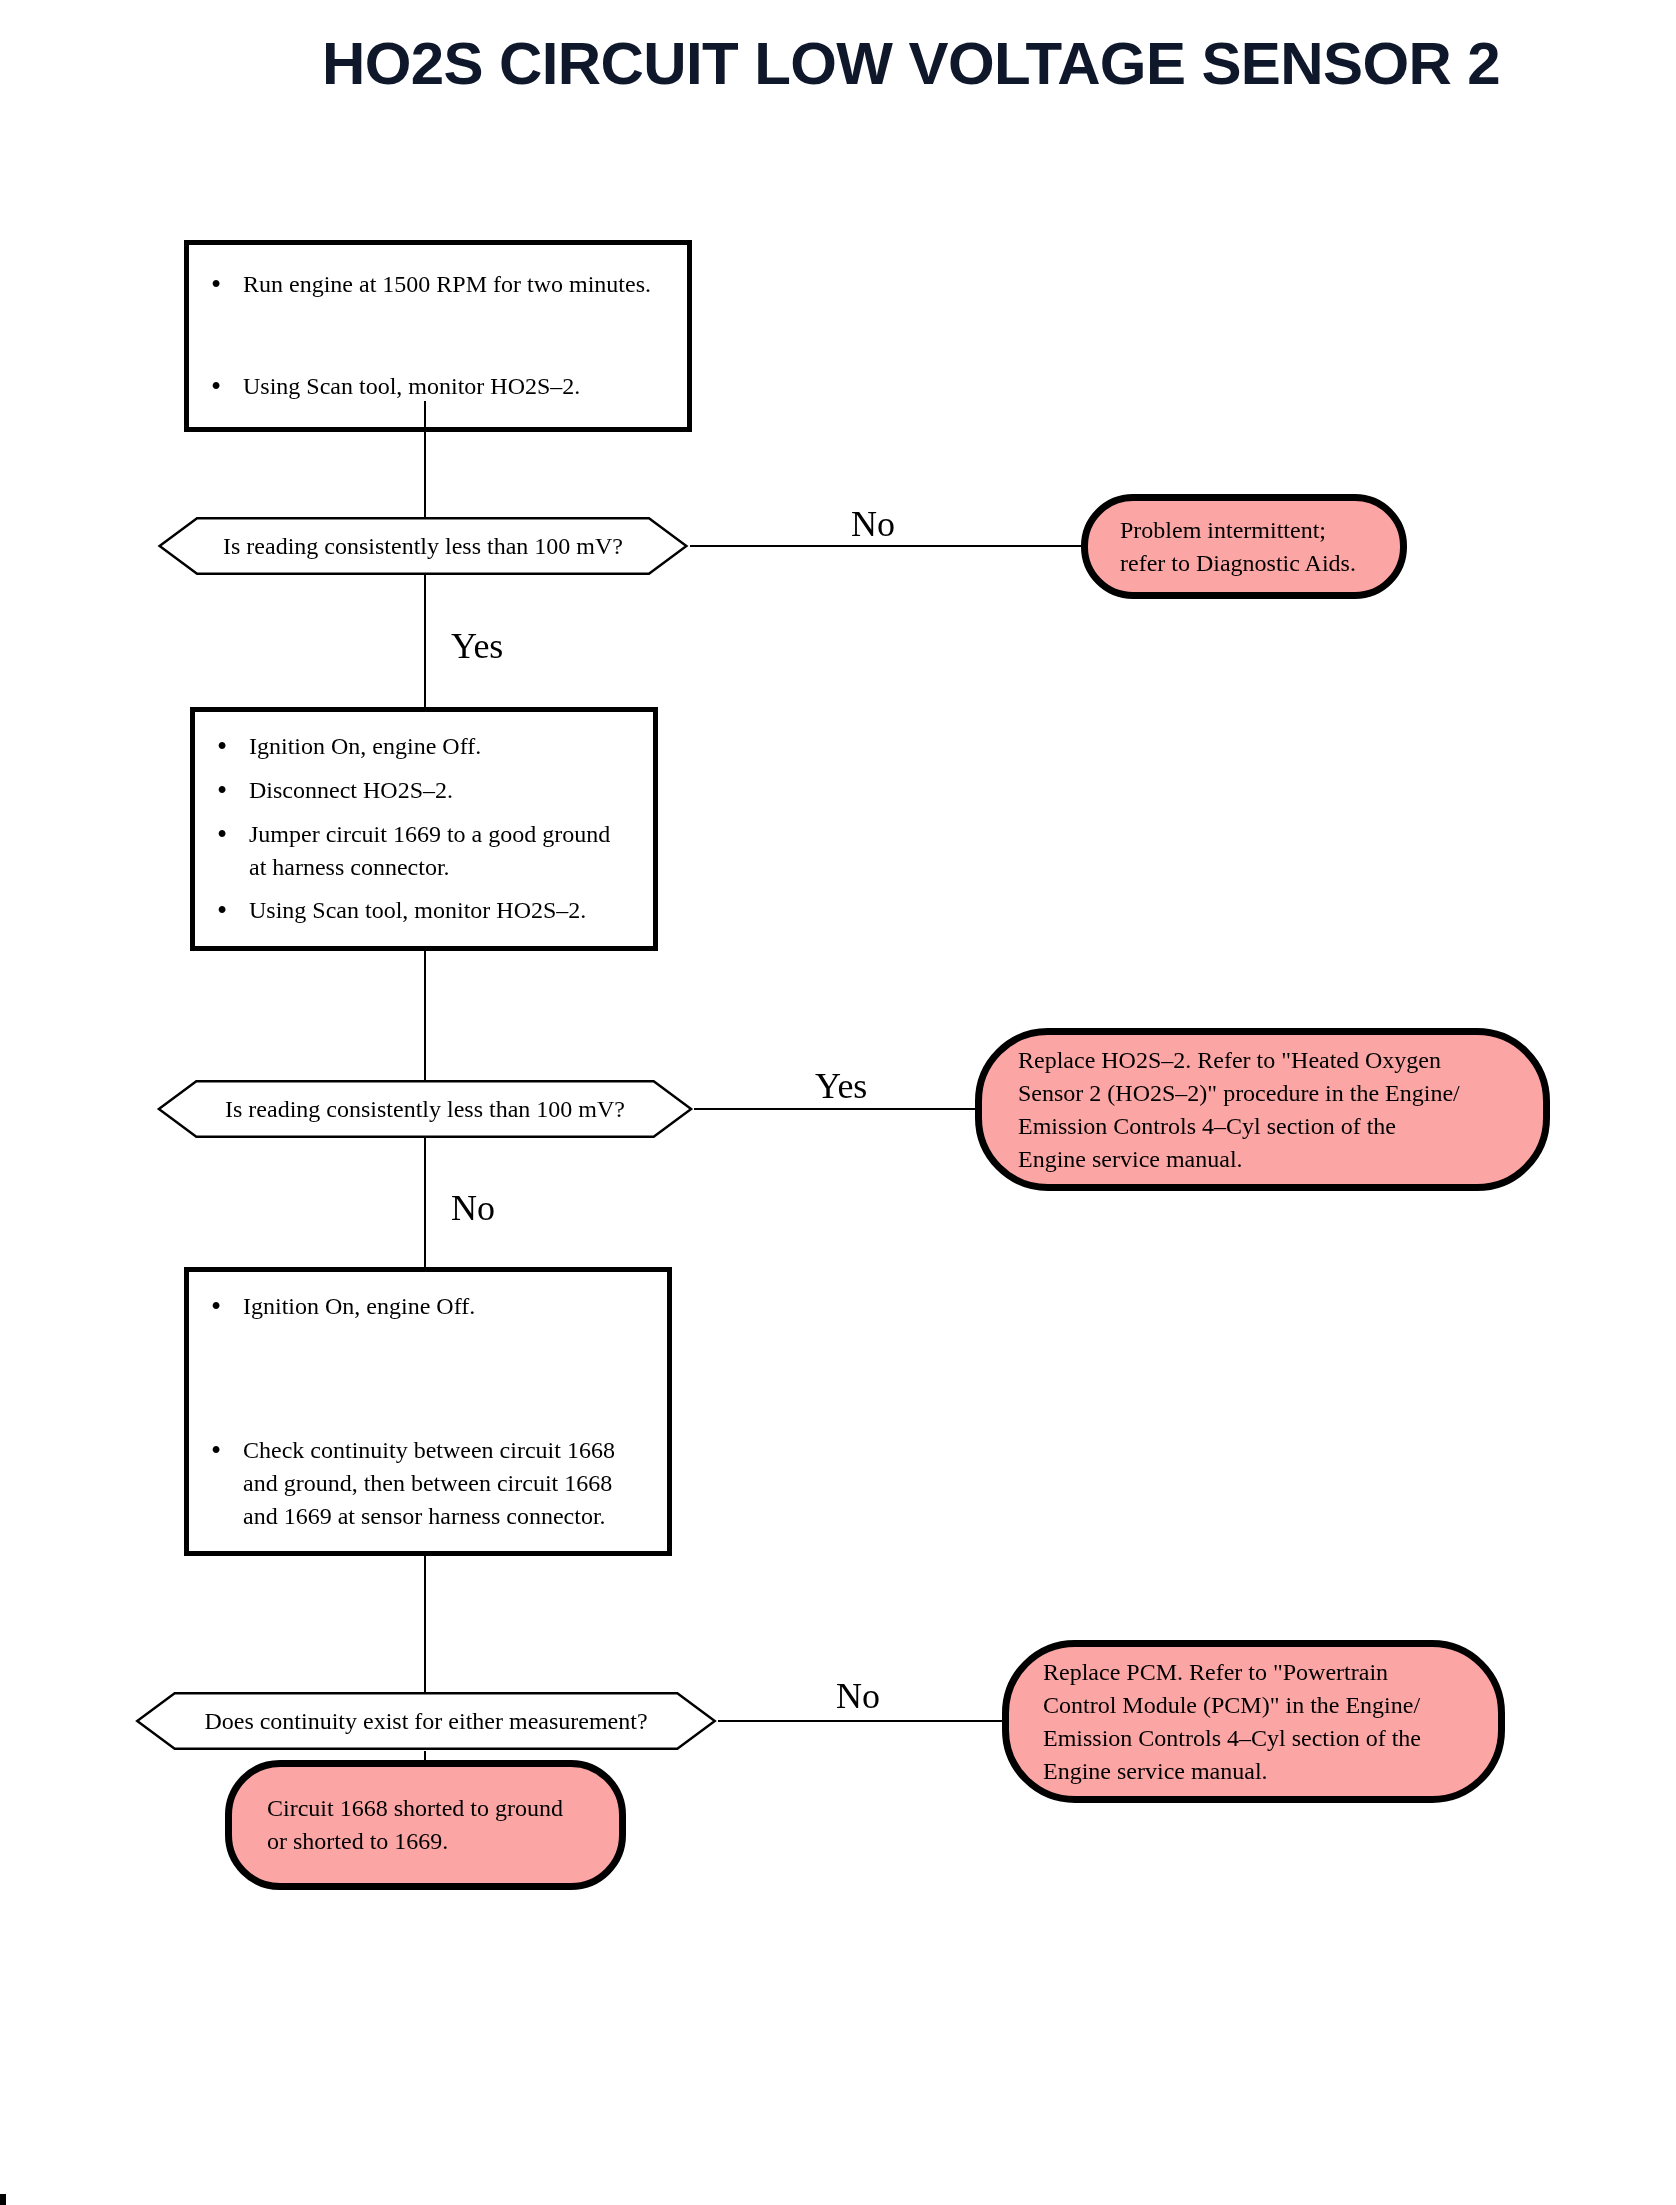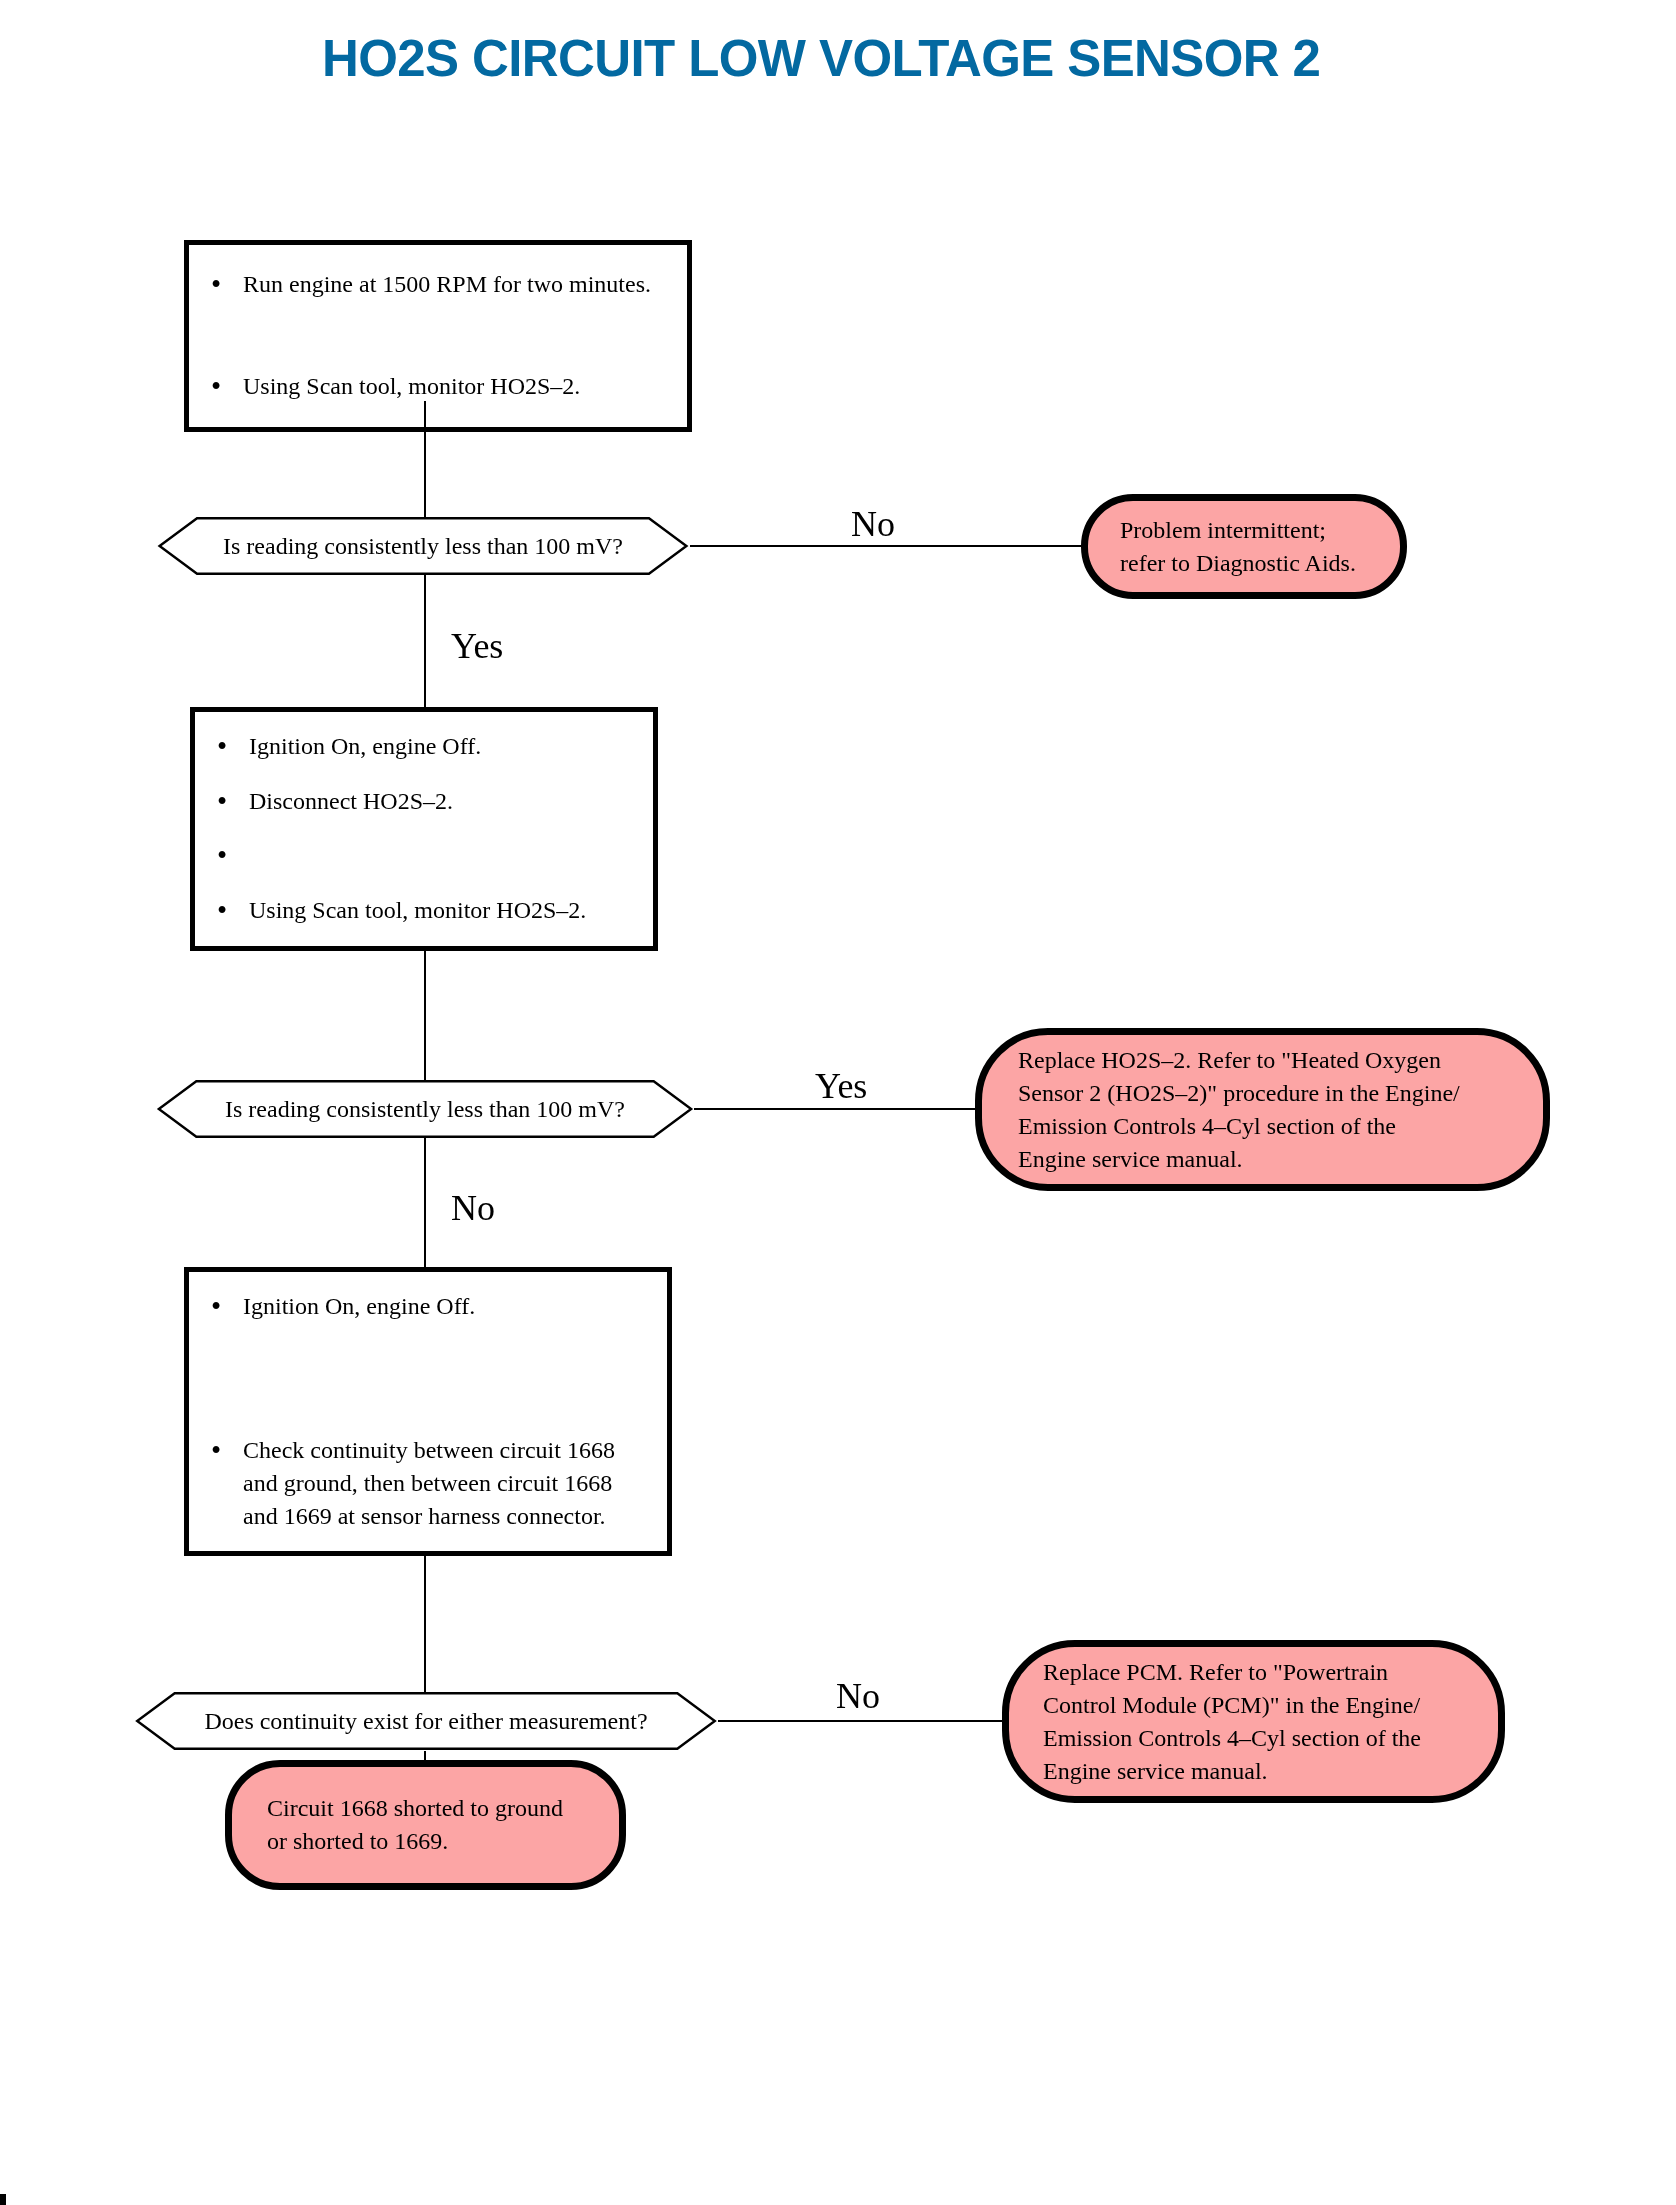--- a/index.html
+++ b/index.html
@@ -7,22 +7,22 @@
     position:relative;
     width:1676px;height:2205px;
     background:#ffffff;
     font-family:"Liberation Serif", serif;
     color:#000;
     overflow:hidden;
   }
   .title{
     position:absolute;left:322px;top:29px;
     font-family:"Liberation Sans", sans-serif;
-    font-size:51px;font-weight:700;letter-spacing:-0.6px;
-    white-space:pre;color:#0369a1;
+    font-size:60px;font-weight:700;letter-spacing:-0.6px;
+    white-space:pre;color:#0f172a;
   }
   
   .process{
     position:absolute;
     border:5.5px solid #000;background:#fff;
     box-sizing:border-box;
     display:flex;flex-direction:column;justify-content:space-between;
     padding:23px 12px 23px 22px;
   }
   .bullet-row{display:flex;align-items:flex-start;}
@@ -101,20 +101,22 @@
     <div class="bullet-row">
       <span class="bullet-glyph"></span>
       <span class="bullet-text">Ignition On, engine Off.</span>
     </div>
     <div class="bullet-row">
       <span class="bullet-glyph"></span>
       <span class="bullet-text">Disconnect HO2S–2.</span>
     </div>
     <div class="bullet-row">
       <span class="bullet-glyph"></span>
+      <span class="bullet-text">Jumper circuit 1669 to a good ground
+at harness connector.</span>
     </div>
     <div class="bullet-row">
       <span class="bullet-glyph"></span>
       <span class="bullet-text">Using Scan tool, monitor HO2S–2.</span>
     </div>
   </div>
 
   <div class="vline" style="left:424px;top:951px;height:129px;"></div>
 
   <div class="decision" style="left:156px;top:1080px;width:538px;height:58px;">

